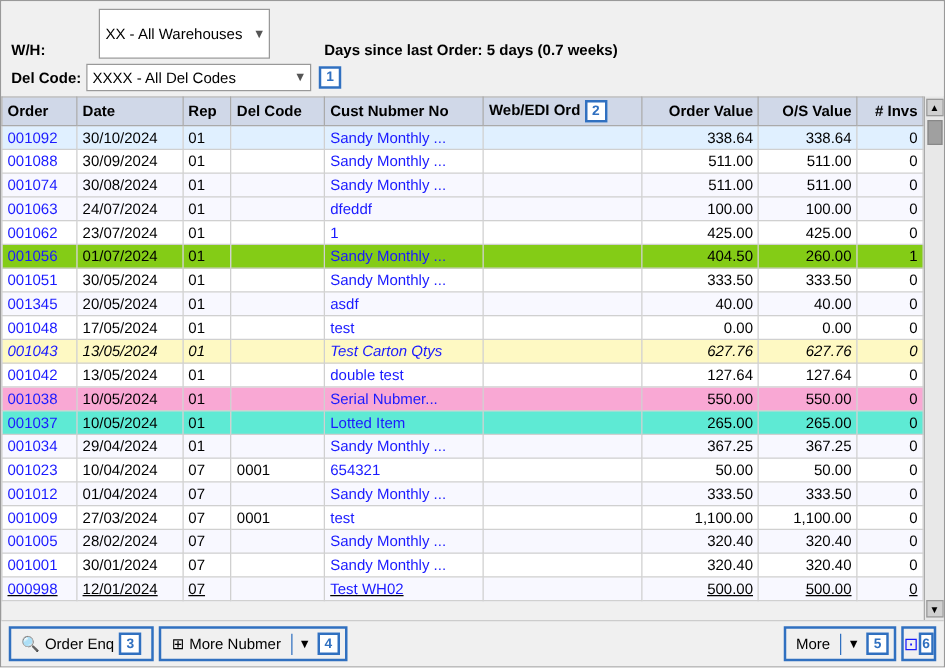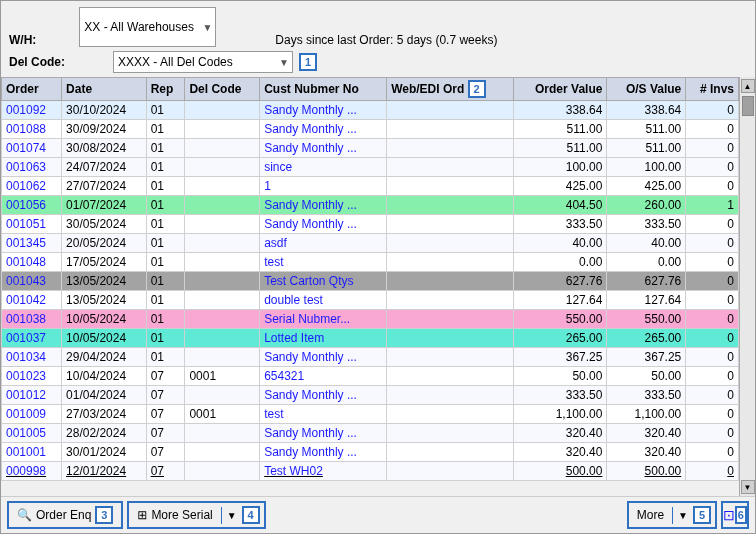--- a/index.html
+++ b/index.html
@@ -52,23 +52,23 @@
       cursor: pointer;
     }
     .select-arrow {
       position: absolute;
       right: 4px;
       pointer-events: none;
       font-size: 10px;
       color: #555;
     }
     .days-info {
-      margin-left: 20px;
-      color: #000;
-      font-weight: normal;
+      margin-left: 4px;
+      color: #000;
+      font-weight: bold;
     }
     .badge {
       display: inline-flex;
       align-items: center;
       justify-content: center;
       width: 18px;
       height: 18px;
       background: white;
       border: 2px solid #3070c0;
       color: #3070c0;
@@ -89,21 +89,20 @@
       border: 1px solid #999;
       background: white;
       padding: 2px 20px 2px 4px;
       height: 22px;
       font-size: 12px;
       color: #000;
       appearance: none;
       -webkit-appearance: none;
       cursor: pointer;
       width: 180px;
-      margin-left: 44px;
     }
     table {
       width: 100%;
       border-collapse: collapse;
       font-size: 12px;
     }
     thead tr th {
       background: #d0d8e8;
       border: 1px solid #aaa;
       padding: 2px 4px;
@@ -356,38 +355,38 @@
                 <td class="black"></td>
                 <td class="right">511.00</td>
                 <td class="right">511.00</td>
                 <td class="right black">0</td>
               </tr>
               <tr style="background: rgb(248, 248, 255);">
                 <td class="order-link">001063</td>
                 <td class="black">24/07/2024</td>
                 <td class="black">01</td>
                 <td class="black"></td>
-                <td class="order-link">since</td>
+                <td class="order-link">dfeddf</td>
                 <td class="black"></td>
                 <td class="right">100.00</td>
                 <td class="right">100.00</td>
                 <td class="right black">0</td>
               </tr>
               <tr style="background: rgb(255, 255, 255);">
                 <td class="order-link">001062</td>
-                <td class="black">27/07/2024</td>
+                <td class="black">23/07/2024</td>
                 <td class="black">01</td>
                 <td class="black"></td>
                 <td class="order-link">1</td>
                 <td class="black"></td>
                 <td class="right">425.00</td>
                 <td class="right">425.00</td>
                 <td class="right black">0</td>
               </tr>
-              <tr style="background: #86efac;">
+              <tr style="background: #84cc16;">
                 <td class="order-link">001056</td>
                 <td class="black">01/07/2024</td>
                 <td class="black">01</td>
                 <td class="black"></td>
                 <td class="order-link">Sandy Monthly ...</td>
                 <td class="black"></td>
                 <td class="right">404.50</td>
                 <td class="right">260.00</td>
                 <td class="right black">1</td>
               </tr>
@@ -417,21 +416,21 @@
                 <td class="order-link">001048</td>
                 <td class="black">17/05/2024</td>
                 <td class="black">01</td>
                 <td class="black"></td>
                 <td class="order-link">test</td>
                 <td class="black"></td>
                 <td class="right">0.00</td>
                 <td class="right">0.00</td>
                 <td class="right black">0</td>
               </tr>
-              <tr style="background: #a3a3a3;">
+              <tr style="background: #fef9c3; font-style: italic;">
                 <td class="order-link">001043</td>
                 <td class="black">13/05/2024</td>
                 <td class="black">01</td>
                 <td class="black"></td>
                 <td class="order-link">Test Carton Qtys</td>
                 <td class="black"></td>
                 <td class="right">627.76</td>
                 <td class="right">627.76</td>
                 <td class="right black">0</td>
               </tr>
@@ -561,21 +560,21 @@
   <div class="footer">
     <div class="footer-btn">
       <span>🔍</span>
       <span>Order Enq</span>
       <span class="badge-num">3</span>
     </div>
 
     <div class="footer-btn-split">
       <div class="main-part">
         <span>⊞</span>
-        <span>More Serial</span>
+        <span>More Nubmer</span>
       </div>
       <div class="arrow-part">▼</div>
       <span class="badge-num" style="margin-right:4px;">4</span>
     </div>
 
     <div class="spacer"></div>
 
     <div class="footer-btn-split">
       <div class="main-part">
         <span>More</span>

